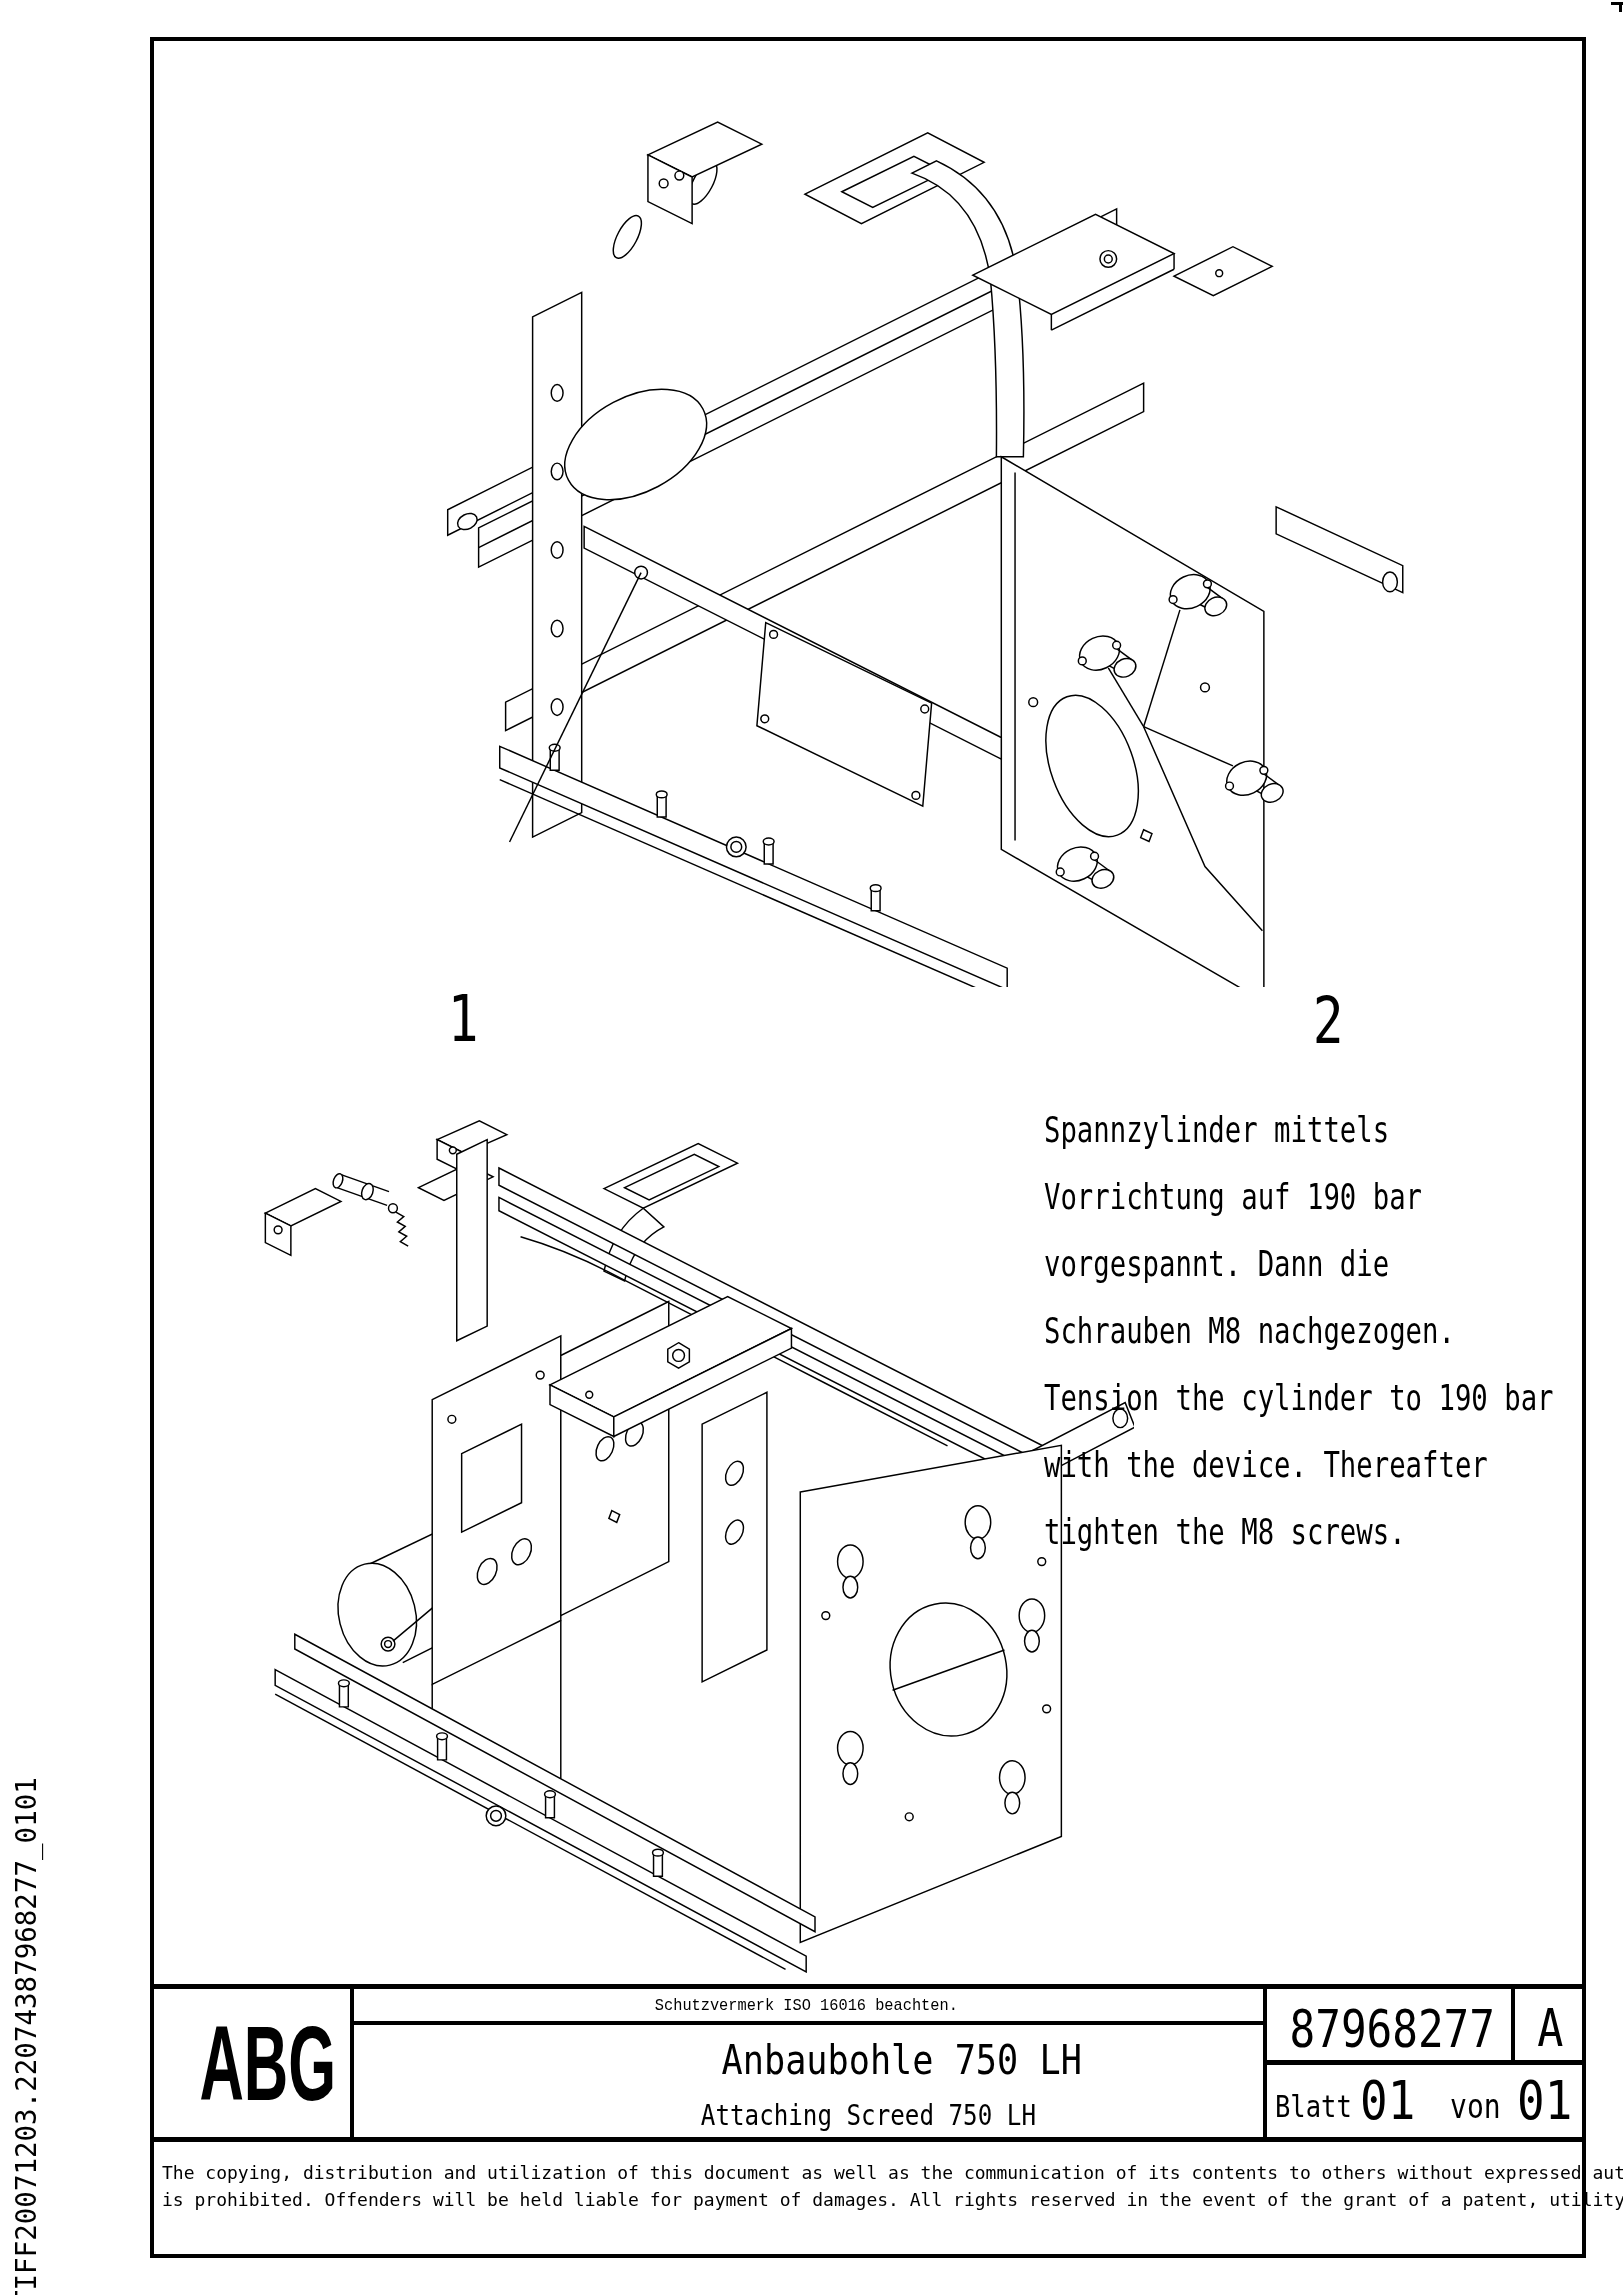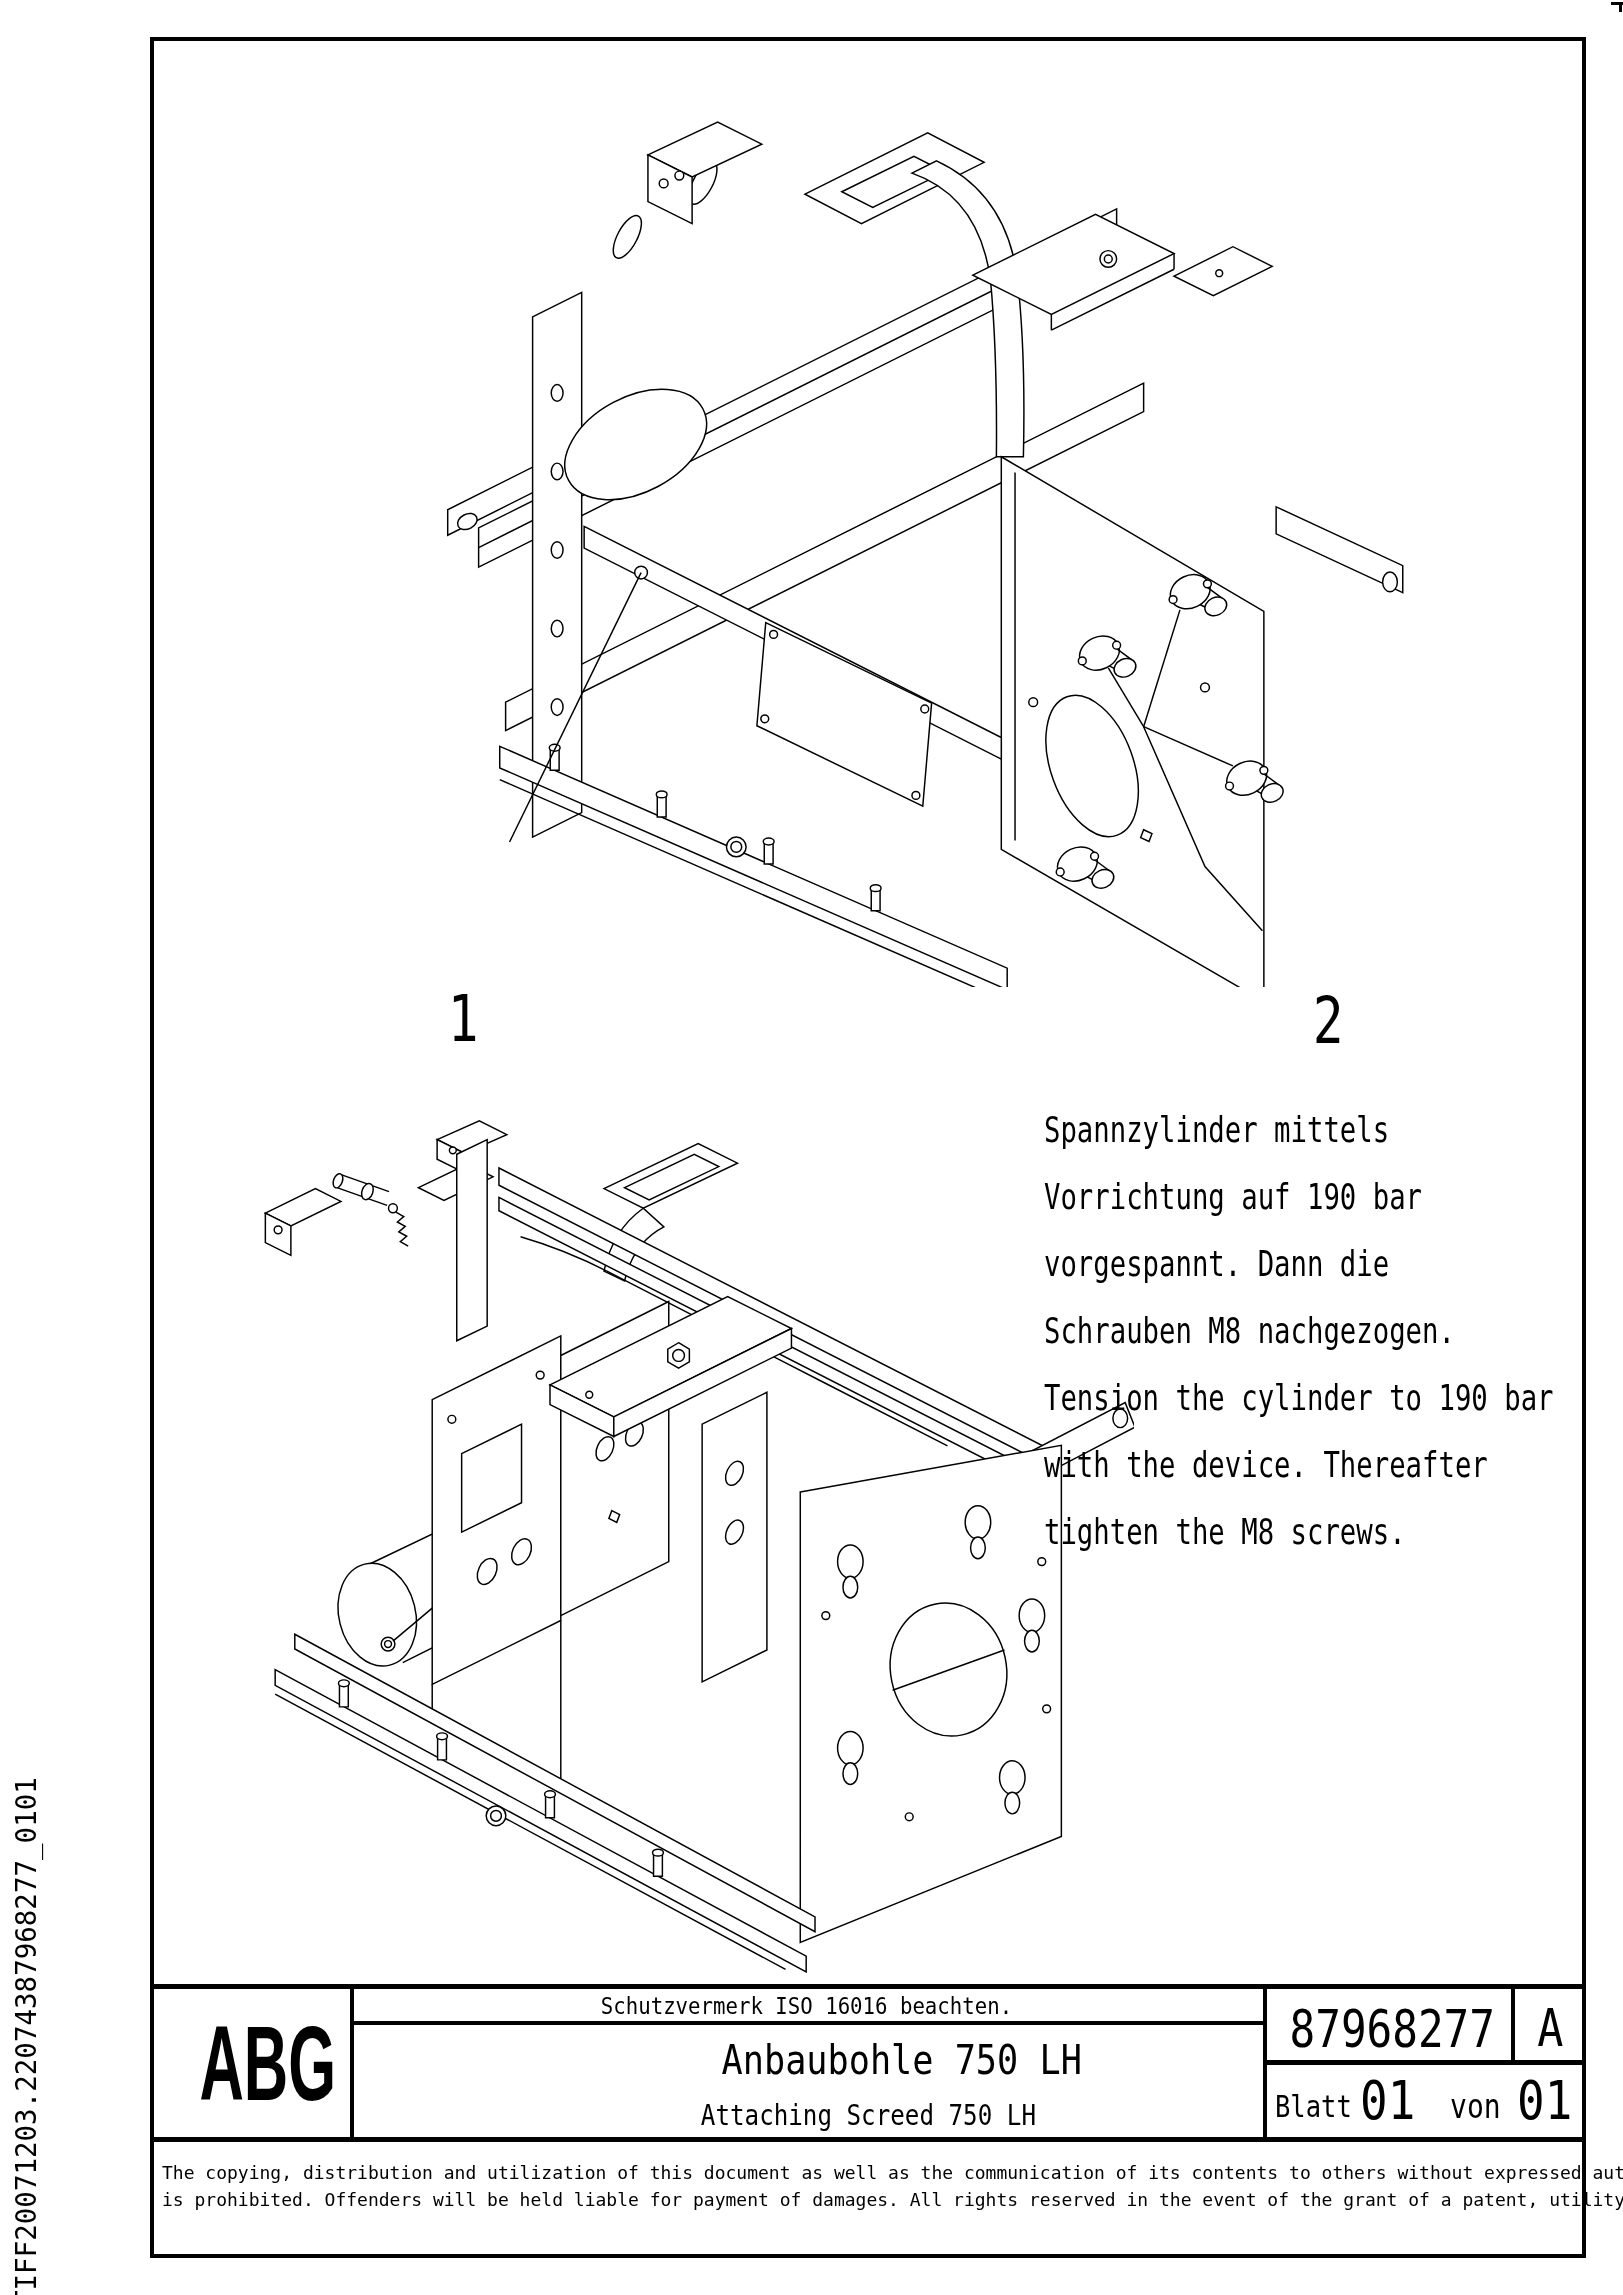--- a/index.html
+++ b/index.html
@@ -283,21 +283,21 @@
 <div class="vl" style="left:1263px;top:1987px;width:3.9px;height:153px;"></div>
 <div class="hl" style="left:350px;top:2021px;width:916px;height:3.9px;"></div>
 <div class="vl" style="left:1511px;top:1987px;width:3.9px;height:77px;"></div>
 <div class="hl" style="left:1263px;top:2060px;width:322px;height:4.9px;"></div>
 <div class="hl" style="left:150px;top:2137px;width:1436px;height:4.9px;"></div>
 
 <div class="centerband" style="left:150px;top:2002px;width:201px;font-family:'Liberation Sans',sans-serif;font-weight:900;font-size:106px;line-height:123px;">
   <span class="cx" style="transform:scaleX(0.58);">ABG</span>
 </div>
 
-<div class="centerband cad" style="left:350px;top:1993px;width:912px;font-size:23px;line-height:26.5px;">
+<div class="centerband cad" style="left:350px;top:1993px;width:912px;font-size:17px;line-height:26.5px;font-family:Liberation Mono, monospace;">
   <span class="cx" style="transform:scaleX(0.9);">Schutzvermerk ISO 16016 beachten.</span>
 </div>
 
 <div class="centerband cad" style="left:350px;top:2033px;width:1104px;font-size:40px;line-height:54px;">
   <span class="cx" style="transform:scaleX(0.88);">Anbaubohle 750 LH</span>
 </div>
 
 <div class="centerband cad" style="left:350px;top:2097px;width:1036px;font-size:27.5px;line-height:37px;">
   <span class="cx" style="transform:scaleX(0.88);">Attaching Screed 750 LH</span>
 </div>

